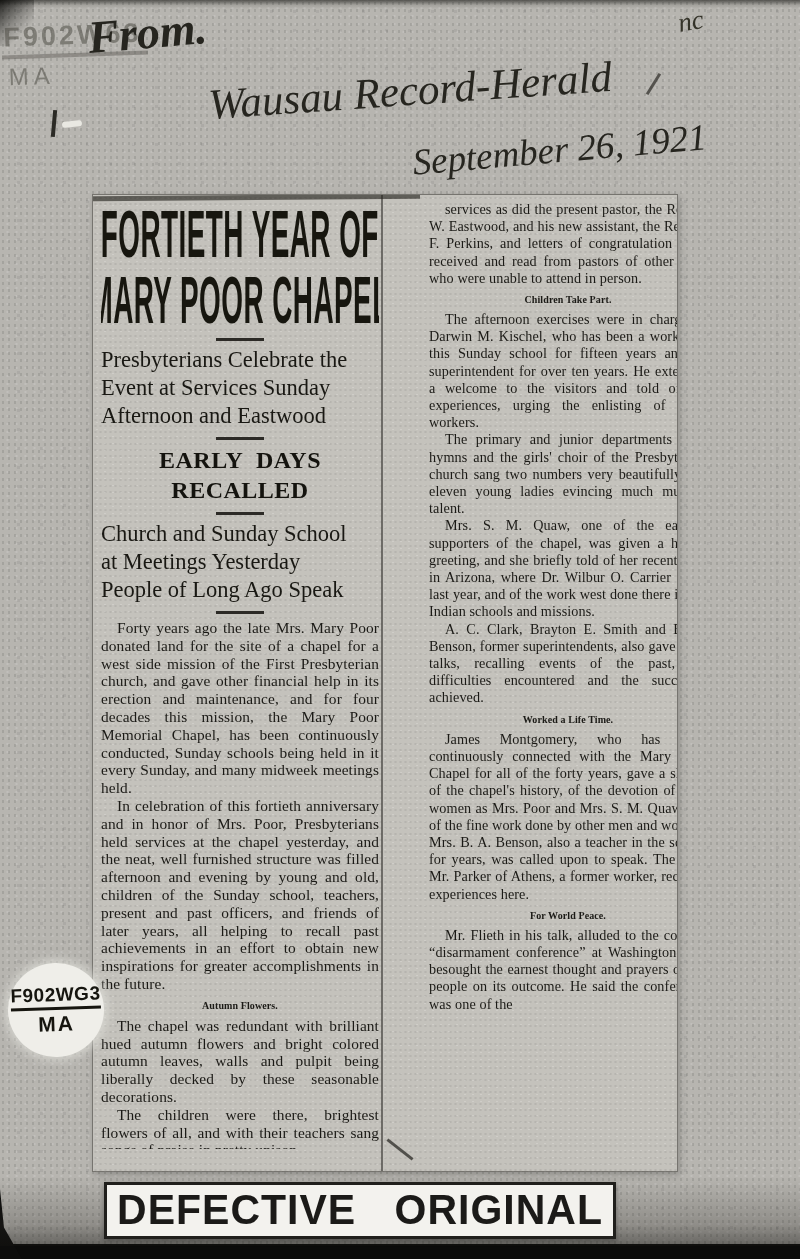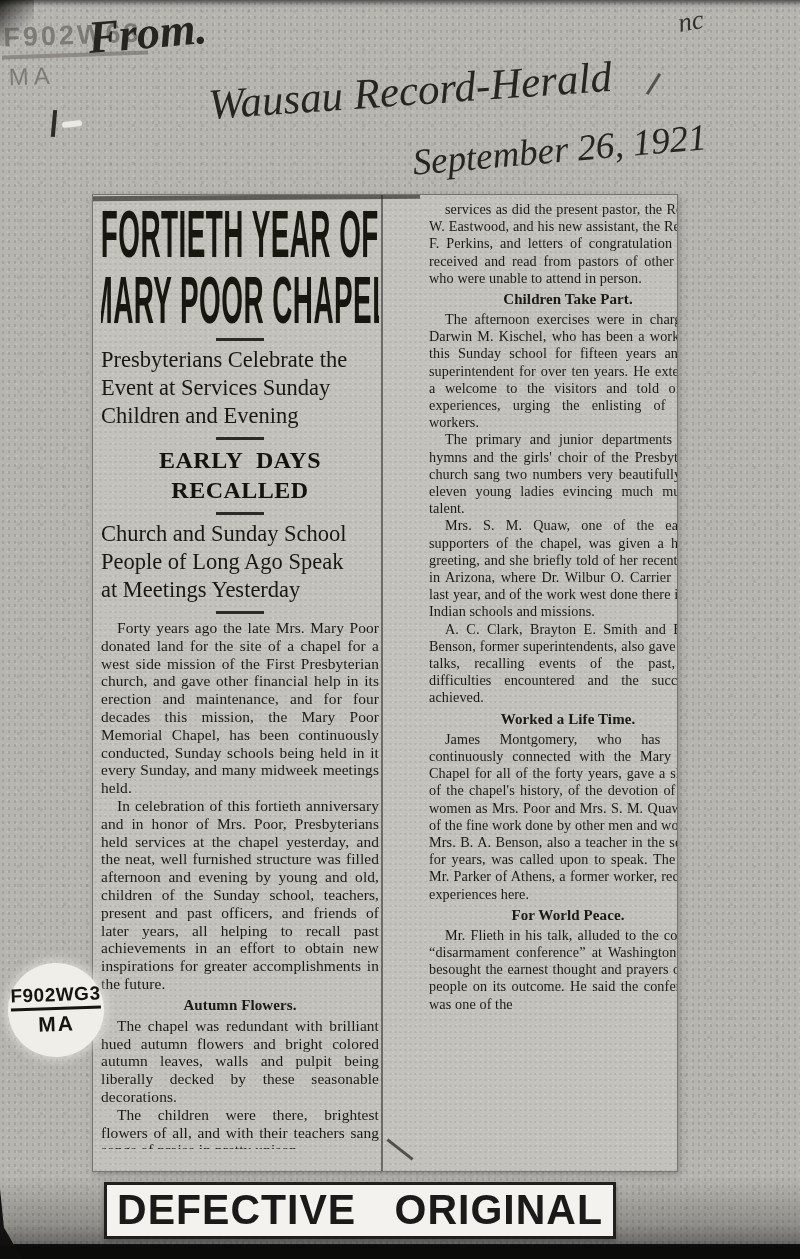--- a/index.html
+++ b/index.html
@@ -90,21 +90,21 @@
 
   .deck, .subdeck { text-align:left; }
   .deck div, .subdeck div { font-size:22.5px; line-height:28px; white-space:nowrap; color:#191813; }
   .kicker { text-align:center; font-weight:bold; font-size:24px; line-height:30px;
     letter-spacing:.5px; word-spacing:7px; color:#14130e; }
 
   .body { text-align:justify; color:#1b1a16; }
   .lcol .body { font-size:15.4px; line-height:17.8px; letter-spacing:.1px; }
   .rcol .body { font-size:14.2px; line-height:17.2px; letter-spacing:.1px; }
   .body p { text-indent:16px; }
-  .body h4 { text-align:center; font-size:15px; line-height:19px; margin:3px 0 2px;
+  .body h4 { text-align:center; font-size:10px; line-height:19px; margin:3px 0 2px;
     font-weight:bold; text-indent:0; }
 
   
   .banner { position:absolute; left:104px; top:1182px; width:512px; height:57px;
     background:#f3f2ee; border:3px solid #201f1c; display:flex; align-items:center;
     justify-content:center; box-shadow:0 2px 5px rgba(0,0,0,.3); z-index:4; }
   .banner span { font-family:"Liberation Sans", sans-serif; font-weight:700; font-size:41px;
     letter-spacing:1px; word-spacing:26px; color:#1b1a18; transform:scaleY(1.02); white-space:nowrap; }
 </style>
 </head>
@@ -135,29 +135,29 @@
       <div class="headline-line">
         <span>FORTIETH YEAR OF</span>
       </div>
       <div class="headline-line">
         <span>MARY POOR CHAPEL</span>
       </div>
       <div class="rule"></div>
       <div class="deck">
         <div>Presbyterians Celebrate the</div>
         <div>Event at Services Sunday</div>
-        <div>Children and Evening</div>
+        <div>Afternoon and Eastwood</div>
       </div>
       <div class="rule"></div>
       <div class="kicker">EARLY DAYS RECALLED</div>
       <div class="rule"></div>
       <div class="subdeck">
         <div>Church and Sunday School</div>
+        <div>at Meetings Yesterday</div>
         <div>People of Long Ago Speak</div>
-        <div>at Meetings Yesterday</div>
       </div>
       <div class="rule"></div>
       <div class="body">
         <p>Forty years ago the late Mrs. Mary Poor donated land for the site of a chapel for a west side mission of the First Presbyterian church, and gave other financial help in its erection and maintenance, and for four decades this mission, the Mary Poor Memorial Chapel, has been continuously conducted, Sunday schools being held in it every Sunday, and many midweek meetings held.</p>
         <p>In celebration of this fortieth anniversary and in honor of Mrs. Poor, Presbyterians held services at the chapel yesterday, and the neat, well furnished structure was filled afternoon and evening by young and old, children of the Sunday school, teachers, present and past officers, and friends of later years, all helping to recall past achievements in an effort to obtain new inspirations for greater accomplishments in the future.</p>
         <h4>Autumn Flowers.</h4>
         <p>The chapel was redundant with brilliant hued autumn flowers and bright colored autumn leaves, walls and pulpit being liberally decked by these seasonable decorations.</p>
         <p>The children were there, brightest flowers of all, and with their teachers sang songs of praise in pretty unison.</p>
 
       </div>

